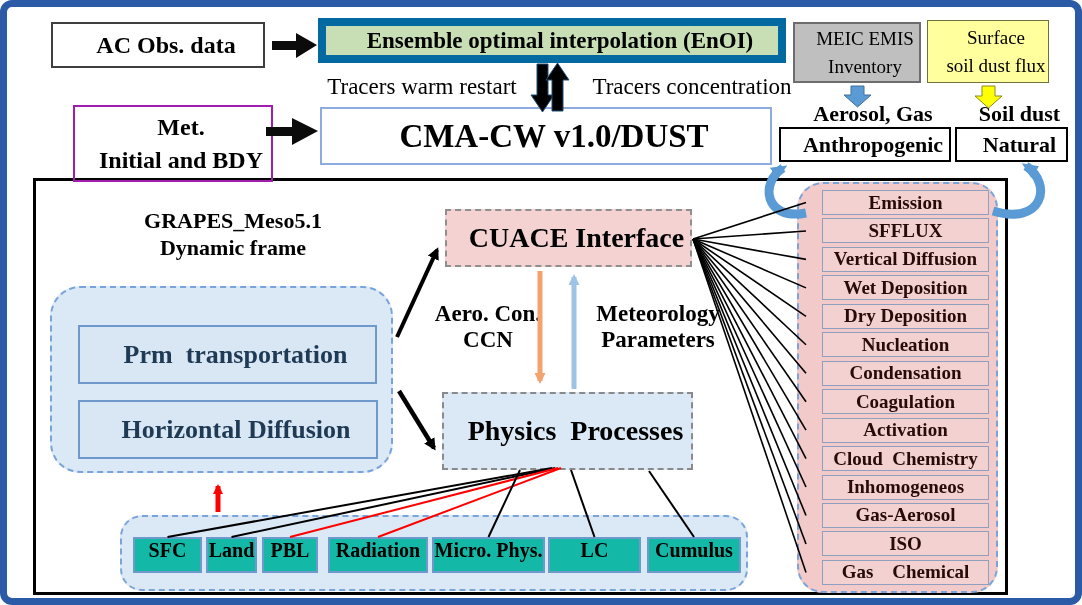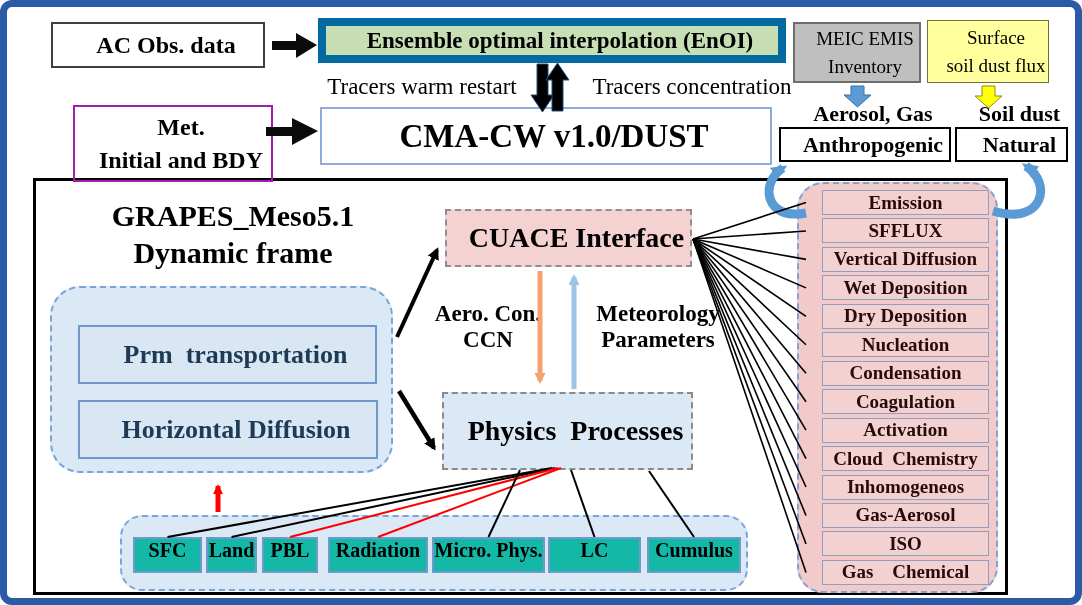--- a/index.html
+++ b/index.html
@@ -23,21 +23,21 @@
   #tracers-conc{left:568px;top:73px;width:232px;height:28px;font-size:23px;}
   #met-box{left:73px;top:96px;width:200px;height:77px;border:2px solid #a21caf;
            font-size:24px;line-height:1.35;margin-top:9px;}
   #cma-box{left:320px;top:107px;width:452px;height:58px;border:2px solid #8faadc;font-size:33px;}
   #aerosol-gas{left:779px;top:102px;width:172px;height:24px;font-size:22px;}
   #soil-dust{left:955px;top:102px;width:113px;height:24px;font-size:22px;}
   #anthro-box{left:779px;top:127px;width:172px;height:35px;border:2px solid #000;font-size:22px;}
   #natural-box{left:955px;top:127px;width:113px;height:35px;border:2px solid #000;font-size:22px;}
   
   #main-box{left:33px;top:178px;width:975px;height:417px;border:3px solid #000;background:transparent;z-index:0;}
-  #grapes{left:88px;top:202px;width:274px;height:64px;font-size:30px;line-height:1.25;}
+  #grapes{left:88px;top:202px;width:274px;height:64px;font-size:22px;line-height:1.25;}
   #dyn-container{left:50px;top:286px;width:343px;height:187px;background:#dbe9f6;
                  border:2px dashed #7aa4d9;border-radius:30px;z-index:1;}
   #prm-box{left:78px;top:313px;width:299px;height:59px;border:2px solid #6f99cb;
            background:#d9e7f4;font-size:26px;color:#1e3a55;margin-top:12px;}
   #hd-box{left:78px;top:400px;width:300px;height:59px;border:2px solid #6f99cb;
           background:#d9e7f4;font-size:26px;color:#1e3a55;}
   #cuace-box{left:445px;top:209px;width:247px;height:58px;border:2px dashed #8f8f8f;
              background:#f5d2d2;font-size:28px;}
   #aero-con{left:418px;top:298px;width:124px;height:58px;font-size:23px;line-height:1.15;}
   #meteo{left:583px;top:298px;width:134px;height:58px;font-size:23px;line-height:1.15;}

